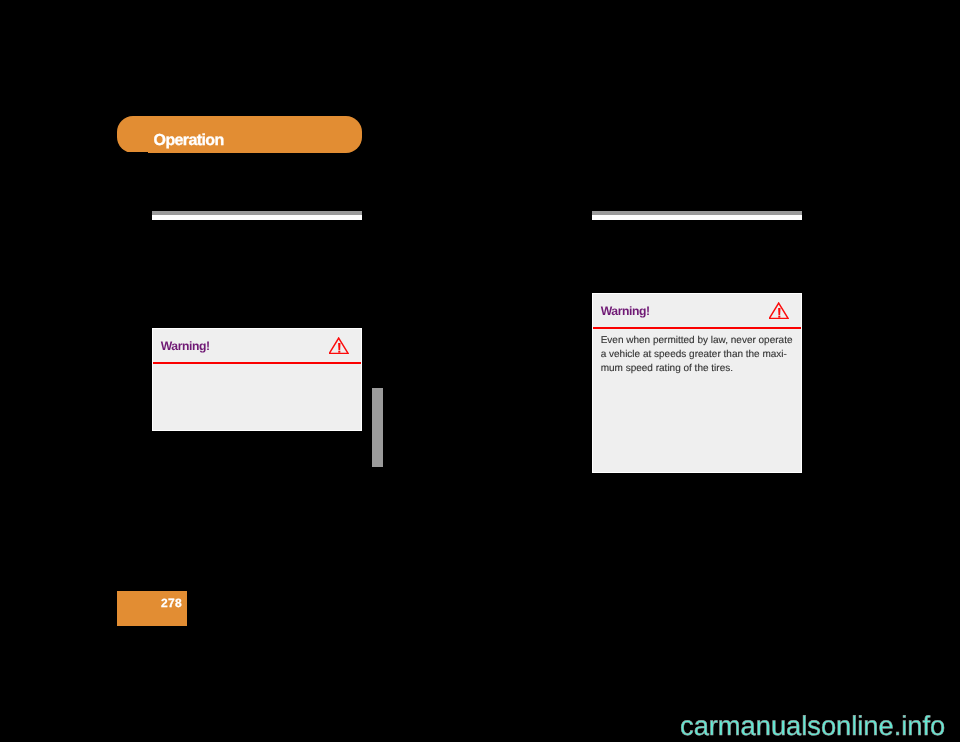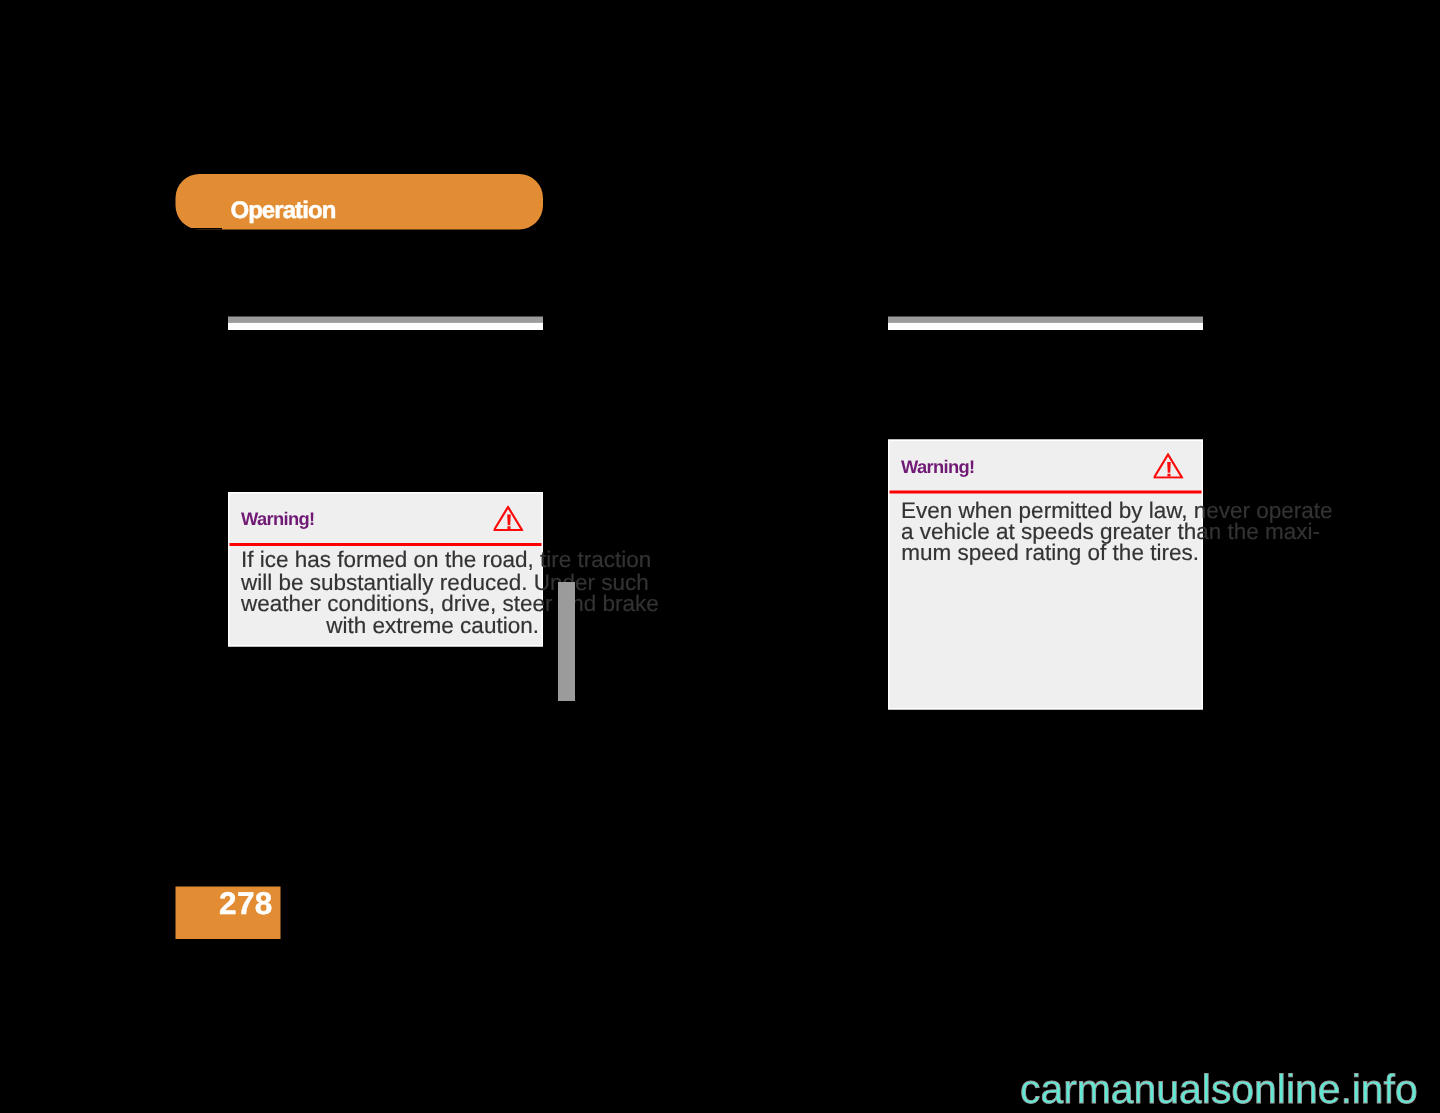--- a/index.html
+++ b/index.html
@@ -24,27 +24,27 @@
   .rule .bot{background:#ffffff;}
 
   
   .warnbox{position:absolute;background:#efefef;border:1px solid #ffffff;box-sizing:border-box;}
   .warnbox .head{position:relative;height:33px;}
   .warnbox .wtitle{position:absolute;left:8px;top:11.5px;color:#701a75;font-size:12.2px;
      font-weight:bold;line-height:13px;letter-spacing:-0.43px;transform:translateZ(0);}
   .warnbox .wicon{position:absolute;left:176.3px;top:8.0px;width:20.2px;height:17.4px;}
   .warnbox .redline{position:absolute;left:0;right:0;top:33.2px;height:2.6px;background:#fb0000;}
   .warnbox .body{position:absolute;left:8px;right:2px;top:39.9px;}
-  .warnbox p{margin:0;color:#333333;font-size:15px;line-height:14.4px;white-space:nowrap;
-      transform:translateZ(0);text-align:right;-webkit-text-stroke:0.12px #333333;}
+  .warnbox p{margin:0;color:#333333;font-size:10px;line-height:14.4px;white-space:nowrap;
+      transform:translateZ(0);-webkit-text-stroke:0.12px #333333;}
   .warnbox p + p{margin-top:4px;}
 
   
   .pagenum{position:absolute;left:117px;top:591px;width:70px;height:35px;background:#e28d33;}
-  .pagenum span{position:absolute;right:5.2px;top:2.1px;color:#ffffff;font-size:21px;
+  .pagenum span{position:absolute;right:5.2px;top:2.1px;color:#ffffff;font-size:12px;
      font-weight:bold;line-height:20px;letter-spacing:0.25px;transform:translateZ(0);
      -webkit-text-stroke:0.28px #ffffff;}
 
   
   .edge-tab{position:absolute;background:#9b9b9b;}
 
   
   .watermark{position:absolute;left:680px;top:709.6px;color:#5eead4;font-size:27.3px;
      line-height:31px;letter-spacing:-0.02px;transform:translateZ(0);
      -webkit-text-stroke:0.55px #a0a0a0;}
@@ -73,23 +73,20 @@
       <div class="wtitle">Warning!</div>
       <div class="wicon">
         <svg width="20.2" height="17.4" viewBox="0 0 20 17" aria-hidden="true" shape-rendering="geometricPrecision">
           <path d="M9.6 0.9 L18.9 16.2 L0.3 16.2 Z" fill="none" stroke="#fc0b0b" stroke-width="1.45" stroke-linejoin="miter"></path>
           <path d="M9.05 5.75 L11.4 5.75 L11.05 13.0 L9.4 13.0 Z" fill="#fc0b0b"></path>
           <rect x="9.2" y="13.6" width="2.05" height="1.85" fill="#fc0b0b"></rect>
         </svg>
       </div>
     </div>
     <div class="redline"></div>
-    <div class="body" style="top:38.8px;">
-      <p>If ice has formed on the road, tire traction<br>will be substantially reduced. Under such<br>weather conditions, drive, steer and brake<br>with extreme caution.</p>
-    </div>
   </div>
 
   <div class="warnbox" style="left:591.7px;top:292.7px;width:210.6px;height:180.3px;">
     <div class="head">
       <div class="wtitle">Warning!</div>
       <div class="wicon">
         <svg width="20.2" height="17.4" viewBox="0 0 20 17" aria-hidden="true" shape-rendering="geometricPrecision">
           <path d="M9.6 0.9 L18.9 16.2 L0.3 16.2 Z" fill="none" stroke="#fc0b0b" stroke-width="1.45" stroke-linejoin="miter"></path>
           <path d="M9.05 5.75 L11.4 5.75 L11.05 13.0 L9.4 13.0 Z" fill="#fc0b0b"></path>
           <rect x="9.2" y="13.6" width="2.05" height="1.85" fill="#fc0b0b"></rect>

